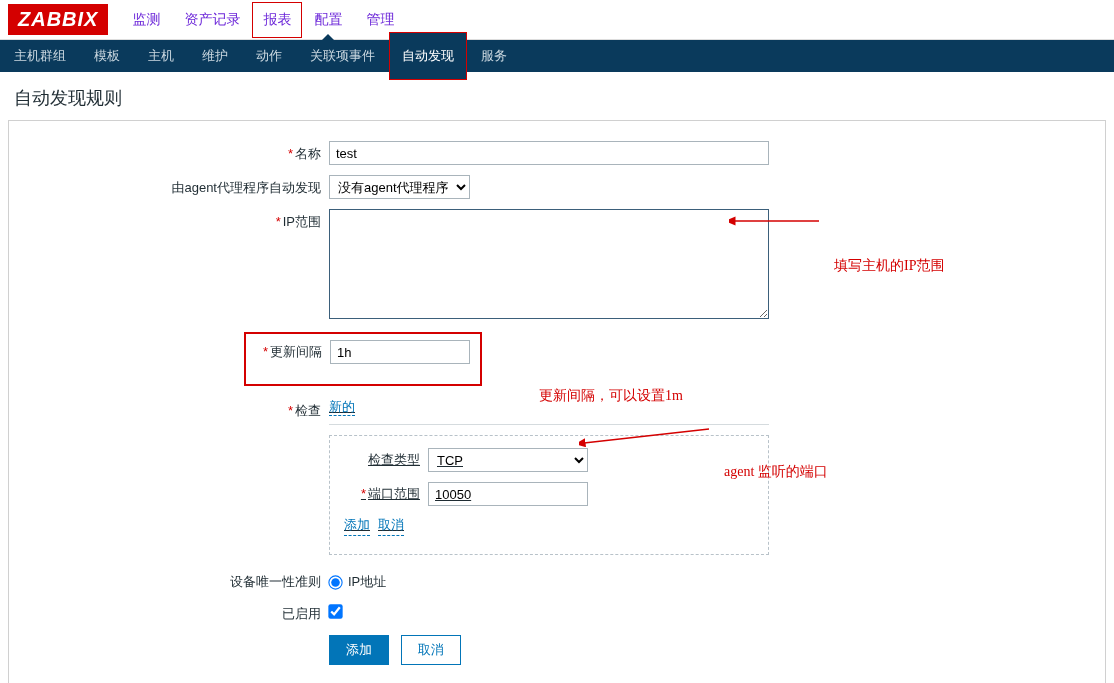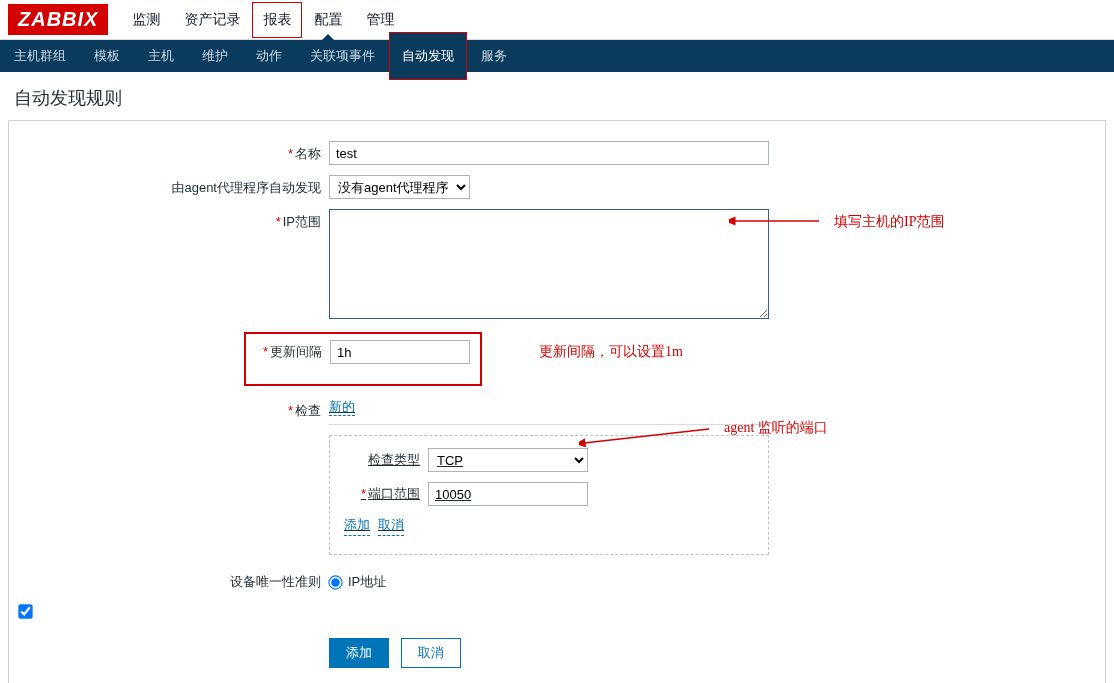--- a/index.html
+++ b/index.html
@@ -1,20 +1,20 @@
 <!DOCTYPE html>
 <html><head>
 <meta charset="utf-8">
 <style>
   * { box-sizing: border-box; margin: 0; padding: 0; }
   body { font-family: Arial, "Microsoft YaHei", sans-serif; font-size: 13px; color: #1f2c33; background: #fff; width: 1114px; }
   
   .top-nav { display: flex; align-items: center; height: 40px; border-bottom: 1px solid #ddd; }
   .logo { background: #d40000; color: #fff; font-weight: bold; font-style: italic; font-size: 20px; padding: 4px 10px; margin: 0 12px 0 8px; letter-spacing: 1px; }
-  .top-nav-item { padding: 10px 12px; color: #0f172a; cursor: pointer; font-size: 14px; }
+  .top-nav-item { padding: 10px 12px; color: #6d28d9; cursor: pointer; font-size: 14px; }
   .top-nav-item.highlighted { border: 1.5px solid #d40000; padding: 8px 10px; }
   .top-nav-item.active { position: relative; }
   .top-nav-item.active::after { content:""; position:absolute; bottom:-1px; left:50%; transform:translateX(-50%); width:0;height:0;border-left:6px solid transparent;border-right:6px solid transparent;border-bottom:6px solid #0a3a5c;}
   
   .sub-nav { display: flex; align-items: center; height: 32px; background: #0a3a5c; }
   .sub-nav-item { padding: 8px 14px; color: #ccd9e1; cursor: pointer; font-size: 13px; }
   .sub-nav-item.active { background: #0a3a5c; color: #fff; }
   .sub-nav-item.highlighted { border: 1.5px solid #d40000; padding: 14px 12px; }
   
   .page-title { font-size: 18px; padding: 14px 14px 10px; color: #1f2c33; }
@@ -42,21 +42,21 @@
   .link.dashed { text-decoration: none; border-bottom: 1px dashed #0275b8; padding-bottom: 1px; }
   .link-row a { margin-right: 8px; }
   
   .radio-wrap, .check-wrap { display: flex; align-items: center; padding-top: 4px; }
   .radio-wrap input, .check-wrap input { margin-right: 6px; transform: scale(1.1); }
   
   .btn { padding: 5px 16px; font-size: 13px; border: 1px solid #0275b8; cursor: pointer; }
   .btn-primary { background: #0275b8; color: #fff; }
   .btn-secondary { background: #fff; color: #0275b8; }
   
-  .annot { position: absolute; color: #d40000; font-size: 14px; font-family: "SimSun", serif; }
+  .annot { position: absolute; color: #d40000; font-size: 14px; font-family: "SimSun", serif; margin-top: 44px; }
   .arrow-svg { position: absolute; pointer-events: none; }
 </style>
 </head>
 <body>
 
 <div class="top-nav">
   <div class="logo">ZABBIX</div>
   <div class="top-nav-item">监测</div>
   <div class="top-nav-item">资产记录</div>
   <div class="top-nav-item highlighted">报表</div>
@@ -135,26 +135,27 @@
 
   <div class="form-row" style="margin-top:14px;">
     <div class="form-label">设备唯一性准则</div>
     <div class="form-field radio-wrap">
       <input type="radio" checked="" style="">
       <span>IP地址</span>
     </div>
   </div>
 
   <div class="form-row" style="margin-top:10px;">
+    <div class="form-label">已启用</div>
     <div class="form-field check-wrap">
       <input type="checkbox" checked="" style="">
     </div>
   </div>
 
-  <div class="form-row" style="margin-top:20px;">
+  <div class="form-row" style="margin-top:12px;">
     <div class="form-label"></div>
     <div class="form-field">
       <button class="btn btn-primary">添加</button>
       <button class="btn btn-secondary" style="margin-left:8px;">取消</button>
     </div>
   </div>
 
   <svg class="arrow-svg" style="left:720px; top:90px;" width="100" height="20">
     <defs>
         <marker id="ah1" markerWidth="8" markerHeight="8" refX="1" refY="3" orient="auto">

